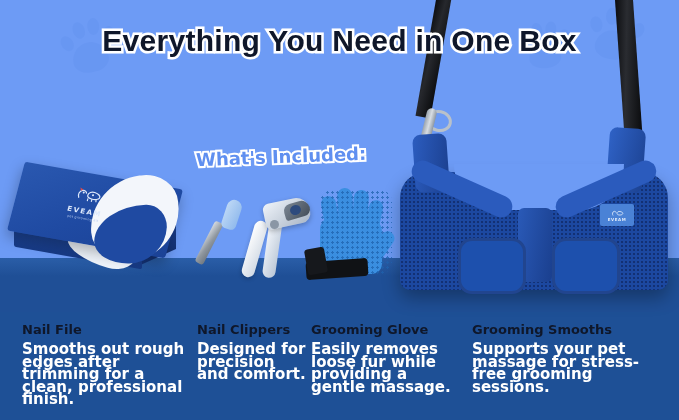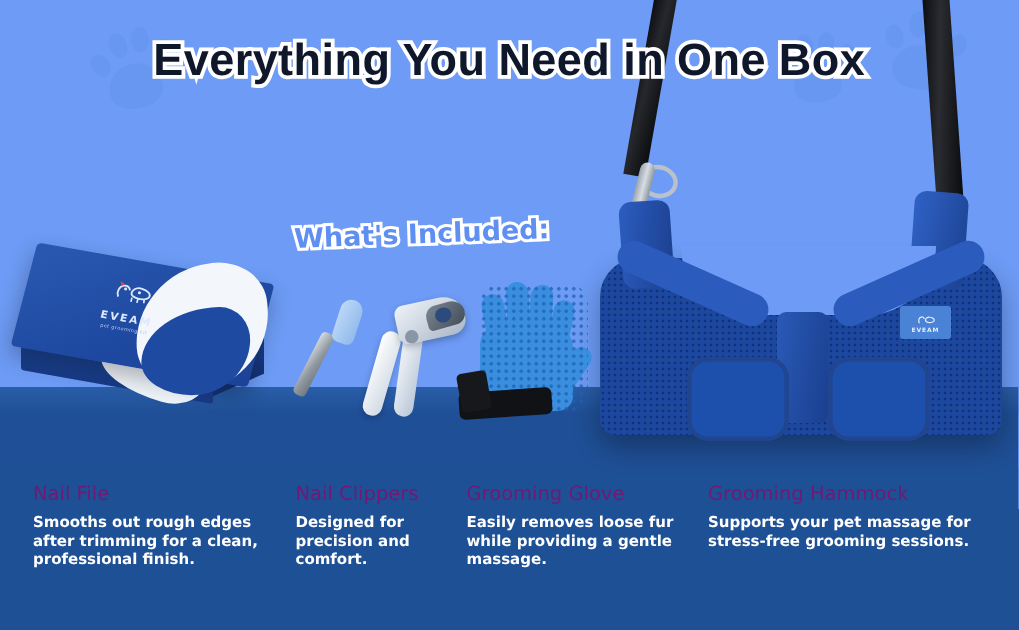--- a/index.html
+++ b/index.html
@@ -322,25 +322,25 @@
     font-family:"DejaVu Sans", sans-serif;
   }
 
   
   .captions{
     position:absolute;left:0;top:322px;width:679px;height:98px;
     z-index:9;
   }
   .cap{position:absolute;top:0;}
   .cap-title{
-    color:#701a75;font-weight:normal;font-size:13px;line-height:16px;
+    color:#0f172a;font-weight:bold;font-size:13px;line-height:16px;
     font-family:"DejaVu Sans", sans-serif;margin:0 0 5px 0;white-space:nowrap;
   }
   .cap-body{
-    color:#ffffff;font-weight:bold;font-size:10px;line-height:12.6px;
+    color:#ffffff;font-weight:bold;font-size:15px;line-height:12.6px;
     font-family:"DejaVu Sans", sans-serif;margin:0;
   }
   .cap-0{left:22px;width:175px;}
   .cap-1{left:197px;width:112px;}
   .cap-2{left:311px;width:148px;}
   .cap-3{left:472px;width:200px;}
 </style>
 </head>
 <body>
 
@@ -464,18 +464,18 @@
     </div>
     <div class="cap cap-2">
       <p class="cap-title">Grooming Glove</p>
       <p class="cap-body">Easily removes loose fur while providing a gentle massage.</p>
     </div>
     <div class="cap cap-1">
       <p class="cap-title">Nail Clippers</p>
       <p class="cap-body">Designed for precision and comfort.</p>
     </div>
     <div class="cap cap-3">
-      <p class="cap-title">Grooming Hammock</p>
+      <p class="cap-title">Grooming Smooths</p>
       <p class="cap-body">Supports your pet massage for stress-free grooming sessions.</p>
     </div>
   </div>
 
 </div>
 
 </body></html>

